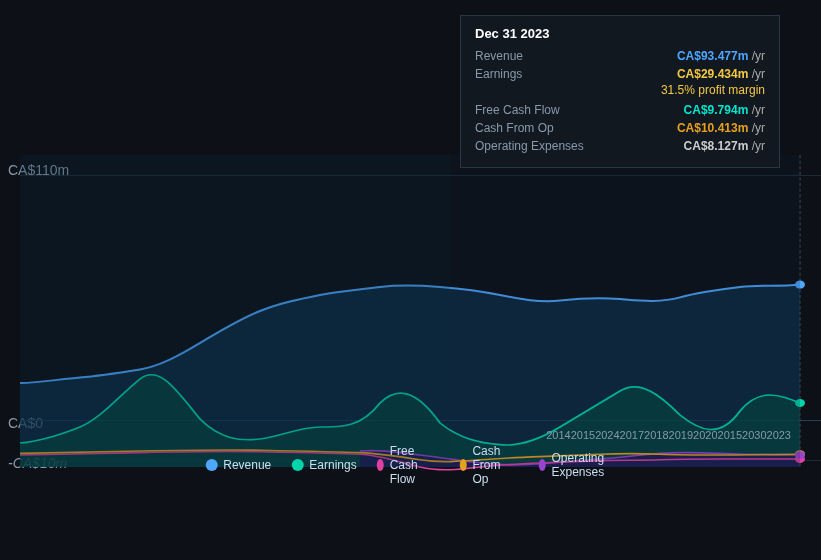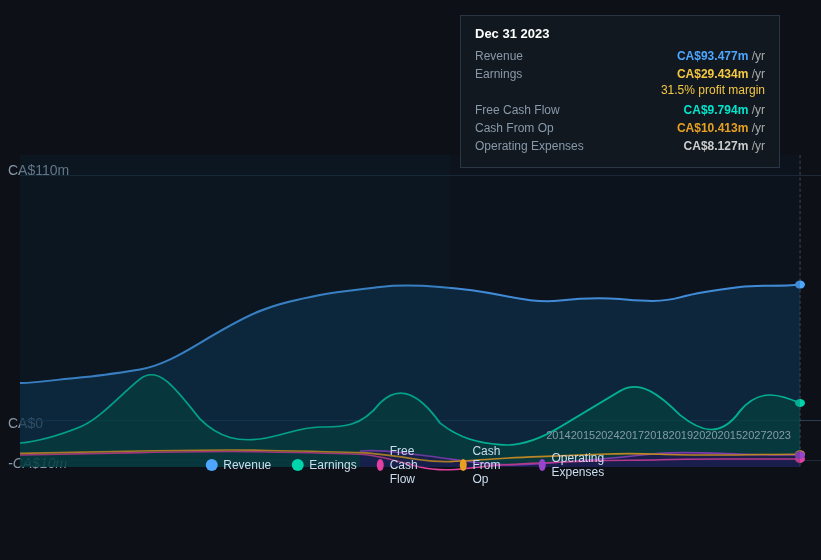--- a/index.html
+++ b/index.html
@@ -215,21 +215,21 @@
 
   <div style="position:absolute;bottom:55px;left:0;right:0;display:flex;justify-content:flex-end;padding:0 30px;">
     <span class="x-label">2014</span>
     <span class="x-label">2015</span>
     <span class="x-label">2024</span>
     <span class="x-label">2017</span>
     <span class="x-label">2018</span>
     <span class="x-label">2019</span>
     <span class="x-label">2020</span>
     <span class="x-label">2015</span>
-    <span class="x-label">2027</span>
+    <span class="x-label">2030</span>
     <span class="x-label">2023</span>
   </div>
 
   <div class="legend">
     <div class="legend-item">
       <div class="legend-dot" style="background:#4da6ff;"></div>
       <span class="legend-label">Revenue</span>
     </div>
     <div class="legend-item">
       <div class="legend-dot" style="background:#00d4aa;"></div>

